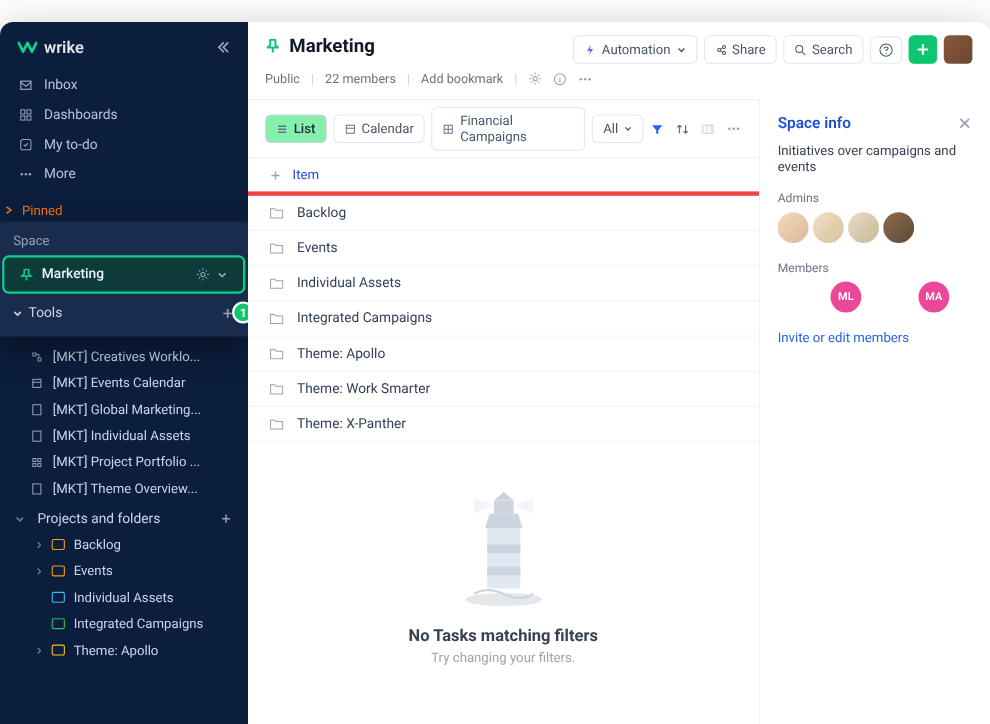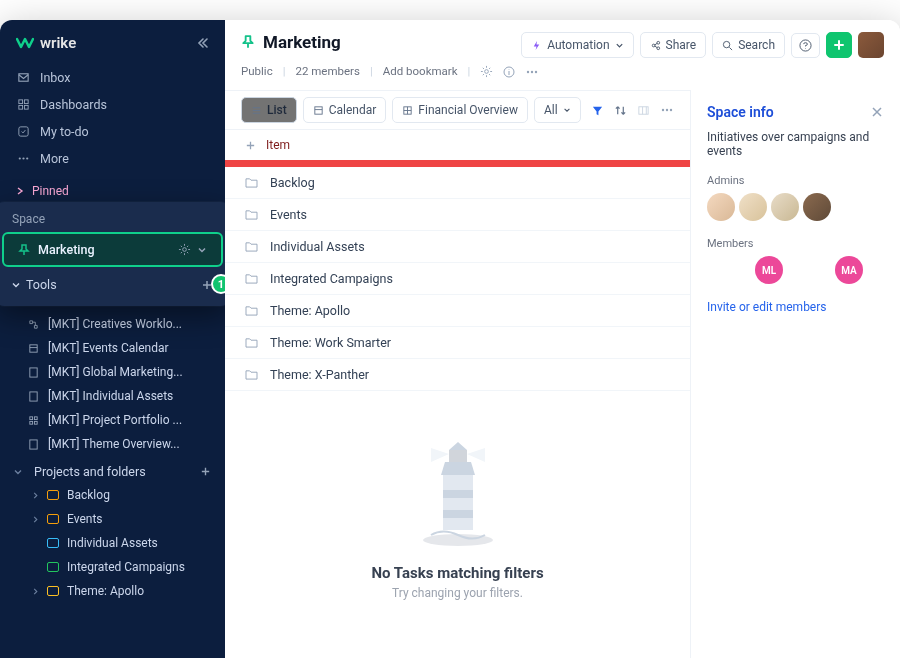--- a/index.html
+++ b/index.html
@@ -11,21 +11,21 @@
     .sidebar::-webkit-scrollbar { width: 0; }
     .brand { display: flex; align-items: center; justify-content: space-between; padding: 14px 16px 10px; }
     .brand-left { display: flex; align-items: center; gap: 6px; }
     .brand-name { color: #e5e5e5; font-weight: 600; font-size: 15px; }
     .collapse-icon { color: #94a3b8; }
 
     .nav-block { padding: 2px 0; }
     .nav-item { display: flex; align-items: center; gap: 10px; padding: 6px 16px; cursor: pointer; color: #b8c4d9; }
     .nav-item .icon { width: 14px; display:flex; justify-content:center; color:#94a3b8; }
 
-    .section-header { padding: 10px 16px 4px; color: #f9a8d4; font-size: 12px; display:flex; align-items:center; justify-content:space-between; cursor:pointer; }
+    .section-header { padding: 10px 4px 4px; color: #f97316; font-size: 12px; display:flex; align-items:center; justify-content:space-between; cursor:pointer; }
     .section-header .chev { width: 10px; }
 
     .popout { position: relative; }
     .popout-panel { position: relative; background: #1a2c4d; border-radius: 8px; margin: 0 -4px; padding: 8px 0 12px; box-shadow: 0 10px 30px rgba(0,0,0,0.45), 0 0 0 1px rgba(255,255,255,0.03); }
     .popout-label { padding: 2px 16px 6px; color:#94a3b8; font-size:12px; }
     .popout-item { display:flex; align-items:center; justify-content:space-between; padding: 8px 14px; margin: 0 6px; border-radius:6px; cursor:pointer; }
     .popout-item.active { background:#0c3b3a; border:2px solid #0fd08b; }
     .popout-item .left { display:flex; align-items:center; gap:8px; color:#eaf2ff; font-weight:500; }
     .popout-item .pin { color:#14c28a; }
     .popout-item .right { display:flex; align-items:center; gap:6px; color:#94a3b8; }
@@ -53,26 +53,26 @@
     .meta-row { display:flex; align-items:flex-end; gap:10px; padding: 2px 16px 12px; font-size:11.5px; color:#6b7280; }
     .meta-row .dot { color:#cbd5e1; }
     .actions { display:flex; align-items:center; gap:6px; }
     .btn { display:flex; align-items:center; gap:5px; border:1px solid #e2e8f0; background:#fff; border-radius:5px; padding:5px 9px; font-size:12px; color:#475569; cursor:pointer; }
     .btn.icon-only { padding:5px 7px; }
     .btn.green { background:#0fc56f; border-color:#0fc56f; color:#fff; width:26px; height:26px; justify-content:center; padding:0; }
     .avatar-sm { width:26px; height:26px; border-radius:5px; background:linear-gradient(135deg,#8b5a3c,#6b4530); }
 
     .tabs { display:flex; align-items:center; gap:6px; padding: 6px 16px; border-top:1px solid #eef2f7; border-bottom:1px solid #eef2f7; }
     .tab { display:flex; align-items:center; gap:5px; padding:5px 9px; border:1px solid #e2e8f0; border-radius:5px; font-size:12px; color:#475569; cursor:pointer; }
-    .tab.active { background:#737373; border-color:#cbd5e1; color:#1e293b; font-weight:500; }
+    .tab.active { background:#86efac; border-color:#cbd5e1; color:#1e293b; font-weight:500; }
     .tab .ico { color:#64748b; }
     .tab-controls { margin-left:auto; display:flex; align-items:center; gap:10px; color:#94a3b8; }
     .filter-ico { color:#2563eb; }
 
-    .list-header { display:flex; align-items:center; gap:10px; padding:8px 20px; border-bottom:7px solid #ef4444; color:#7f1d1d; font-size:12px; }
+    .list-header { display:flex; align-items:center; gap:10px; padding:8px 20px; border-bottom:4px solid #ef4444; color:#1d4ed8; font-size:12px; }
     .list-row { display:flex; align-items:center; gap:12px; padding:8px 20px; border-bottom:1px solid #f1f5f9; font-size:12.5px; color:#334155; cursor:pointer; }
     .list-row .fld-icon { color:#94a3b8; }
 
     .empty { flex:1; display:flex; flex-direction:column; align-items:center; justify-content:center; padding:30px 0 60px; }
     .empty .illus { width:90px; height:110px; color:#cbd5e1; }
     .empty-title { font-size:15px; font-weight:700; color:#374151; margin-top:14px; }
     .empty-sub { font-size:12px; color:#9ca3af; margin-top:4px; }
 
     
     .right-panel { width:210px; border-left:1px solid #eef2f7; padding:14px 16px; display:flex; flex-direction:column; }
@@ -437,21 +437,21 @@
               </span>
             <span>Calendar</span>
           </div>
           <div class="tab">
             <span class="ico">
                 <svg width="11" height="11" viewBox="0 0 12 12">
                   <rect x="2" y="2" width="8" height="8" stroke="currentColor" fill="none"></rect>
                   <path d="M2 6 H10 M6 2 V10" stroke="currentColor"></path>
                 </svg>
               </span>
-            <span>Financial Overview</span>
+            <span>Financial Campaigns</span>
           </div>
           <div class="tab">
             <span>All</span>
             <span>
                 <svg width="8" height="8" viewBox="0 0 10 10">
                   <path d="M2 3.5 L5 6.5 L8 3.5" stroke="currentColor" fill="none" stroke-width="1.4"></path>
                 </svg>
               </span>
           </div>
           <div class="tab-controls">

